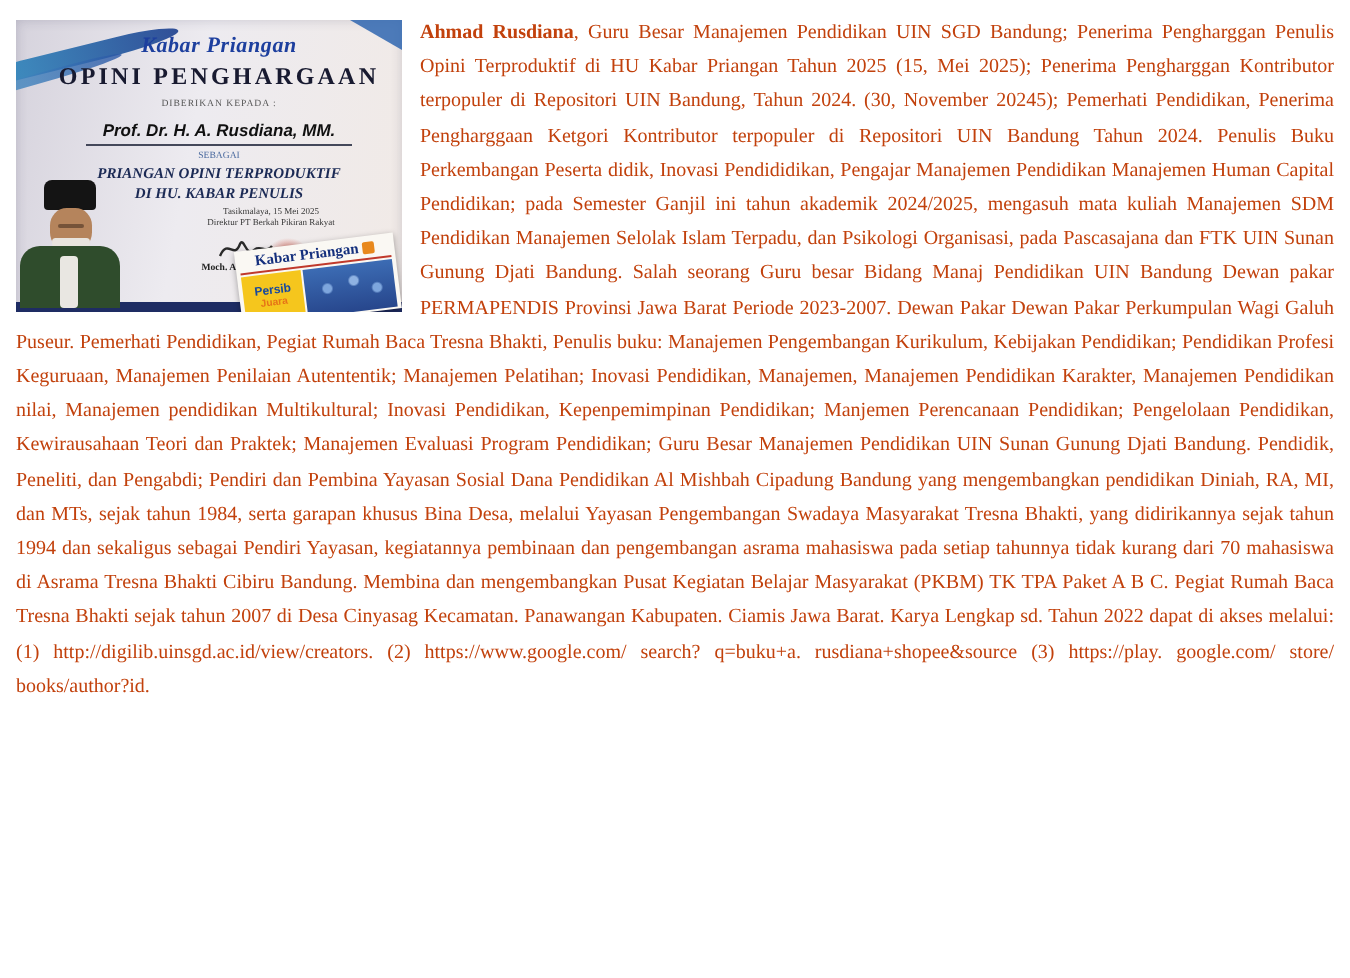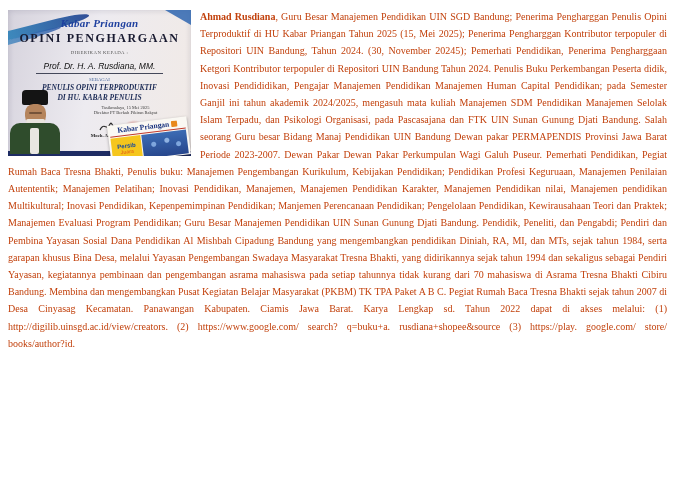--- a/index.html
+++ b/index.html
@@ -22,20 +22,21 @@
   .bio strong{font-weight:bold;}
   
   .certificate{
     float:left;
     width:183px;height:146px;
     margin:2px 9px 5px 0;
     position:relative;
     overflow:hidden;
     background:linear-gradient(100deg,#d6d3dd 0%,#edebf0 45%,#f1eae6 100%);
     box-shadow:inset 0 0 6px rgba(40,40,70,.18);
+    padding-left:10px;
   }
   .ribbon-a{
     position:absolute;top:16px;left:-42px;width:125px;height:9px;
     background:linear-gradient(90deg,#35a3cf,#1c3e8e);
     transform:rotate(-14deg);
     border-radius:60% 40% 50% 50%/80%;
     opacity:.9;
   }
   .ribbon-b{
     position:absolute;top:30px;left:-55px;width:110px;height:5px;
@@ -58,21 +59,21 @@
     font-weight:bold;font-size:12px;letter-spacing:1.6px;
     color:#181a30;margin-top:2px;
   }
   .cert-given{
     font-size:6px;letter-spacing:.6px;color:#555;margin-top:3px;
     transform:scale(.8);
   }
   .cert-recipient{
     display:inline-block;
     font-family:"Liberation Sans",sans-serif;
-    font-style:italic;font-weight:normal;font-size:8.5px;
+    font-style:italic;font-weight:bold;font-size:8.5px;
     color:#101010;border-bottom:1px solid #44485a;
     padding:1px 8px 2px;margin-top:1px;
   }
   .cert-as{font-size:6px;color:#49699e;margin-top:2px;transform:scale(.8);}
   .cert-award{
     font-style:italic;font-weight:bold;font-size:7.5px;
     color:#1b2a55;line-height:9px;margin-top:1px;
   }
   .cert-meta{
     font-size:6px;color:#3a3a3a;line-height:7px;margin-top:3px;
@@ -142,21 +143,21 @@
     <div class="corner-tr"></div>
 
     <div class="cert-content">
       <div class="cert-masthead">Kabar Priangan</div>
       <div class="cert-title">OPINI PENGHARGAAN</div>
       <div class="cert-given">DIBERIKAN KEPADA :</div>
       <div>
         <span class="cert-recipient">Prof. Dr. H. A. Rusdiana, MM.</span>
       </div>
       <div class="cert-as">SEBAGAI</div>
-      <div class="cert-award">PENULIS OPINI TERPRODUKTIF</div>
+      <div class="cert-award">PRIANGAN OPINI TERPRODUKTIF</div>
       <div class="cert-award">DI HU. KABAR PENULIS</div>
       <div class="cert-meta">
         <div>Tasikmalaya, 15 Mei 2025</div>
         <div>Direktur PT Berkah Pikiran Rakyat</div>
       </div>
       <div class="cert-sig-row">
         <svg width="30" height="13" viewBox="0 0 30 13">
           <path d="M2 10 C6 1 9 12 12 4 C14 0 15 11 19 7 C22 4 25 9 28 5" stroke="#2a2a2a" stroke-width="1.2" fill="none"></path>
         </svg>
         <div class="stamp"></div>

